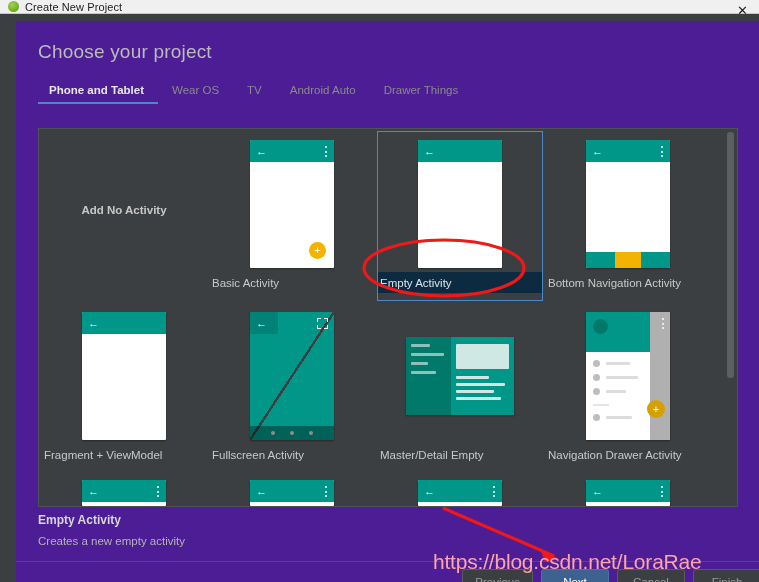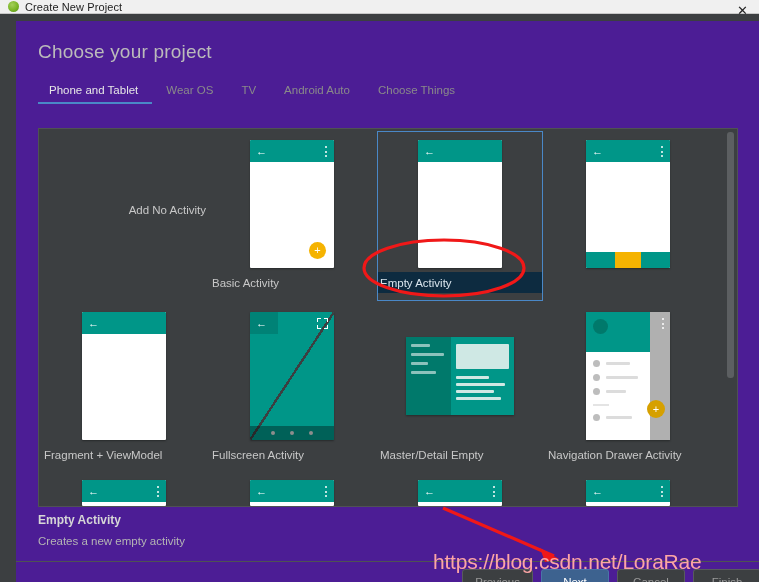--- a/index.html
+++ b/index.html
@@ -63,21 +63,21 @@
     display: flex; align-items: flex-end;
   }
   .tab {
     font-size: 11.5px; color: #8a8a8a;
     padding: 0 14px 6px 14px;
     white-space: nowrap; cursor: default;
     border-bottom: 2px solid transparent;
   }
   .tab:first-child { padding-left: 11px; }
   .tab.active {
-    color: #e6e6e6; font-weight: normal;
+    color: #e6e6e6; font-weight: bold;
     border-bottom: 2px solid #4a88c7;
     margin-top: 34px;
   }
 
   
   .grid-panel {
     position: absolute; left: 22px; top: 107px;
     width: 700px; height: 379px;
     background: #3c3f41;
     border: 1px solid #4f5254;
@@ -105,21 +105,21 @@
   .cell .cell-label {
     font-size: 11.5px; color: #c8c8c8;
     width: 100%; text-align: left;
     padding: 5px 2px 4px 2px;
     white-space: nowrap; overflow: hidden; text-overflow: ellipsis;
   }
   .cell.selected .cell-label {
     background: #0d2b40; color: #d8e4ec;
   }
   .cell.no-activity {
-    align-items: flex-end; justify-content: center;
+    align-items: center; justify-content: center; font-weight: bold;
   }
   .cell.no-activity .na-text {
     font-size: 11.5px; color: #c8c8c8;
     margin-top: -12px;
   }
 
   
   .phone {
     width: 84px; height: 128px;
     background: #ffffff;
@@ -309,21 +309,21 @@
 
   <div class="dialog">
 
     <div class="page-title">Choose your project</div>
 
     <div class="tabs">
       <div class="tab active">Phone and Tablet</div>
       <div class="tab">Wear OS</div>
       <div class="tab">TV</div>
       <div class="tab">Android Auto</div>
-      <div class="tab">Choose Things</div>
+      <div class="tab">Drawer Things</div>
     </div>
 
     <div class="grid-panel">
       <div class="grid">
 
         <div class="cell no-activity">
           <div class="na-text">Add No Activity</div>
         </div>
 
         <div class="cell">
@@ -362,20 +362,21 @@
                   <i></i>
                   <i></i>
                 </div>
               <div class="bottomnav">
                 <span></span>
                   <span class="mid"></span>
                   <span></span>
               </div>
             </div>
           </div>
+          <div class="cell-label">Bottom Navigation Activity</div>
         </div>
 
         <div class="cell">
           <div class="thumb-wrap">
             <div class="phone">
               <div class="appbar"></div>
               <div class="ic-back">←</div>
             </div>
           </div>
           <div class="cell-label">Fragment + ViewModel</div>

